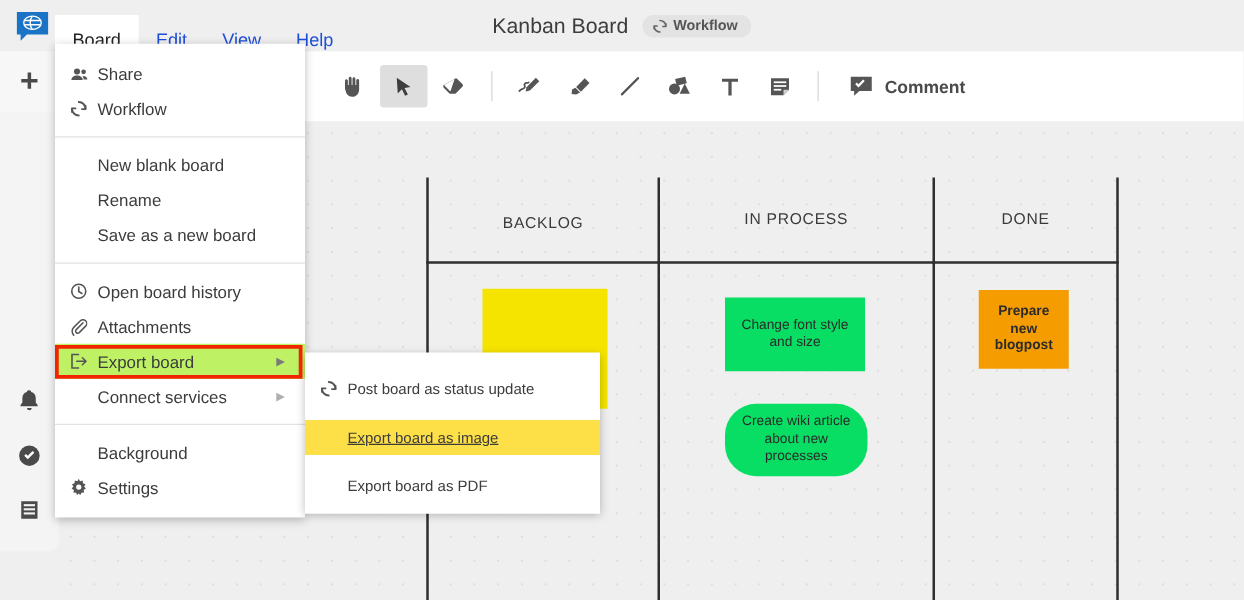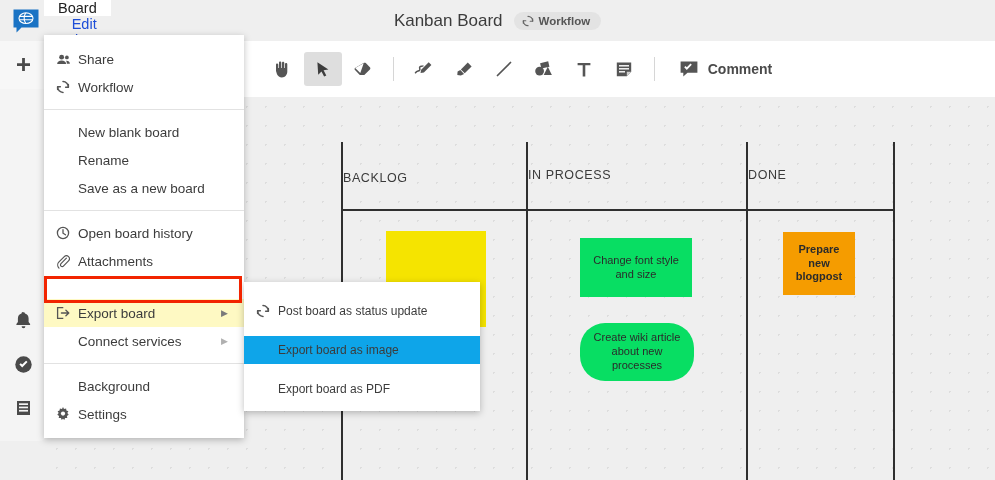--- a/index.html
+++ b/index.html
@@ -14,22 +14,22 @@
   
   .topbar {
     position: absolute; left: 0; top: 0; width: 995px; height: 41px;
     background: #efefef;
     z-index: 30;
   }
   .logo {
     position: absolute; left: 12px; top: 8px; width: 28px; height: 26px;
   }
   .menubar {
-    position: absolute; left: 44px; top: 0; height: 41px;
-    display: flex; align-items: flex-end; flex-direction: column;
+    position: absolute; left: 44px; top: 12px; height: 41px;
+    display: flex; align-items: center;
   }
   .menu-item {
     display: flex; align-items: center; justify-content: center;
     padding: 0 14px; font-size: 14.5px; color: #1d4ed8;
     height: 41px; cursor: default;
   }
   .menu-item.active { background: #ffffff; color: #222; }
 
   .board-title {
     position: absolute; left: 0; top: 0; width: 995px; height: 41px;
@@ -98,21 +98,21 @@
     overflow: hidden;
   }
   .col-line {
     position: absolute; width: 2px; background: #2f2f2f;
   }
   .head-line {
     position: absolute; height: 2px; background: #2f2f2f;
   }
   .col-head {
     position: absolute; height: 22px;
-    display: flex; align-items: center; 
+    display: flex; align-items: center; justify-content: center;
     font-size: 12.5px; color: #3a3a3a; letter-spacing: 0.6px;
   }
   .note {
     position: absolute;
     display: flex; align-items: center; justify-content: center;
     text-align: center; font-size: 11px; color: #2b2b2b;
     line-height: 1.25; padding: 4px 6px;
   }
 
   
@@ -127,21 +127,21 @@
     display: flex; align-items: center; height: 28px;
     padding: 0 12px; font-size: 13.5px; color: #3c3c3c;
     cursor: pointer; position: relative;
   }
   .dd-item .dd-icon {
     width: 22px; flex: 0 0 22px; display: flex;
     align-items: center; color: #555;
   }
   .dd-item .dd-label { flex: 1; }
   .dd-item.no-icon .dd-label { padding-left: 22px; }
-  .dd-item.highlighted { background: #fef9c3; margin-top: 24px; }
+  .dd-item.highlighted { background: #bef264; }
   .dd-sep { height: 1px; background: #e2e2e2; margin: 8px 0; }
   .dd-arrow { font-size: 9px; color: #7a7a7a; padding-right: 4px; }
   .dd-arrow.dim { color: #b0b0b0; }
   .dd-pad-top { height: 2px; }
   .dd-pad-bot { height: 10px; }
 
   .redbox {
     position: absolute; left: 44px; top: 276px;
     width: 198px; height: 27px;
     border: 3px solid #f22400;
@@ -155,21 +155,21 @@
     box-shadow: 0 2px 7px rgba(0,0,0,0.26);
     padding: 4px 0 8px 0;
     z-index: 44;
   }
   .sm-item {
     display: flex; align-items: center; height: 28px;
     padding: 0 12px; font-size: 12px; color: #3c3c3c; cursor: pointer; margin-top: 11px;
   }
   .sm-item .dd-icon { width: 22px; flex: 0 0 22px; display: flex; align-items: center; color: #555; }
   .sm-item.no-icon .dd-label { padding-left: 22px; }
-  .sm-item.highlighted { background: #0ea5e9; }
+  .sm-item.highlighted { background: #fde047; text-decoration: underline; }
   svg { display: block; }
 </style>
 </head>
 <body>
 
 <div class="app">
 
   <div class="sidebar">
     <div class="sb-add">
       <span>

